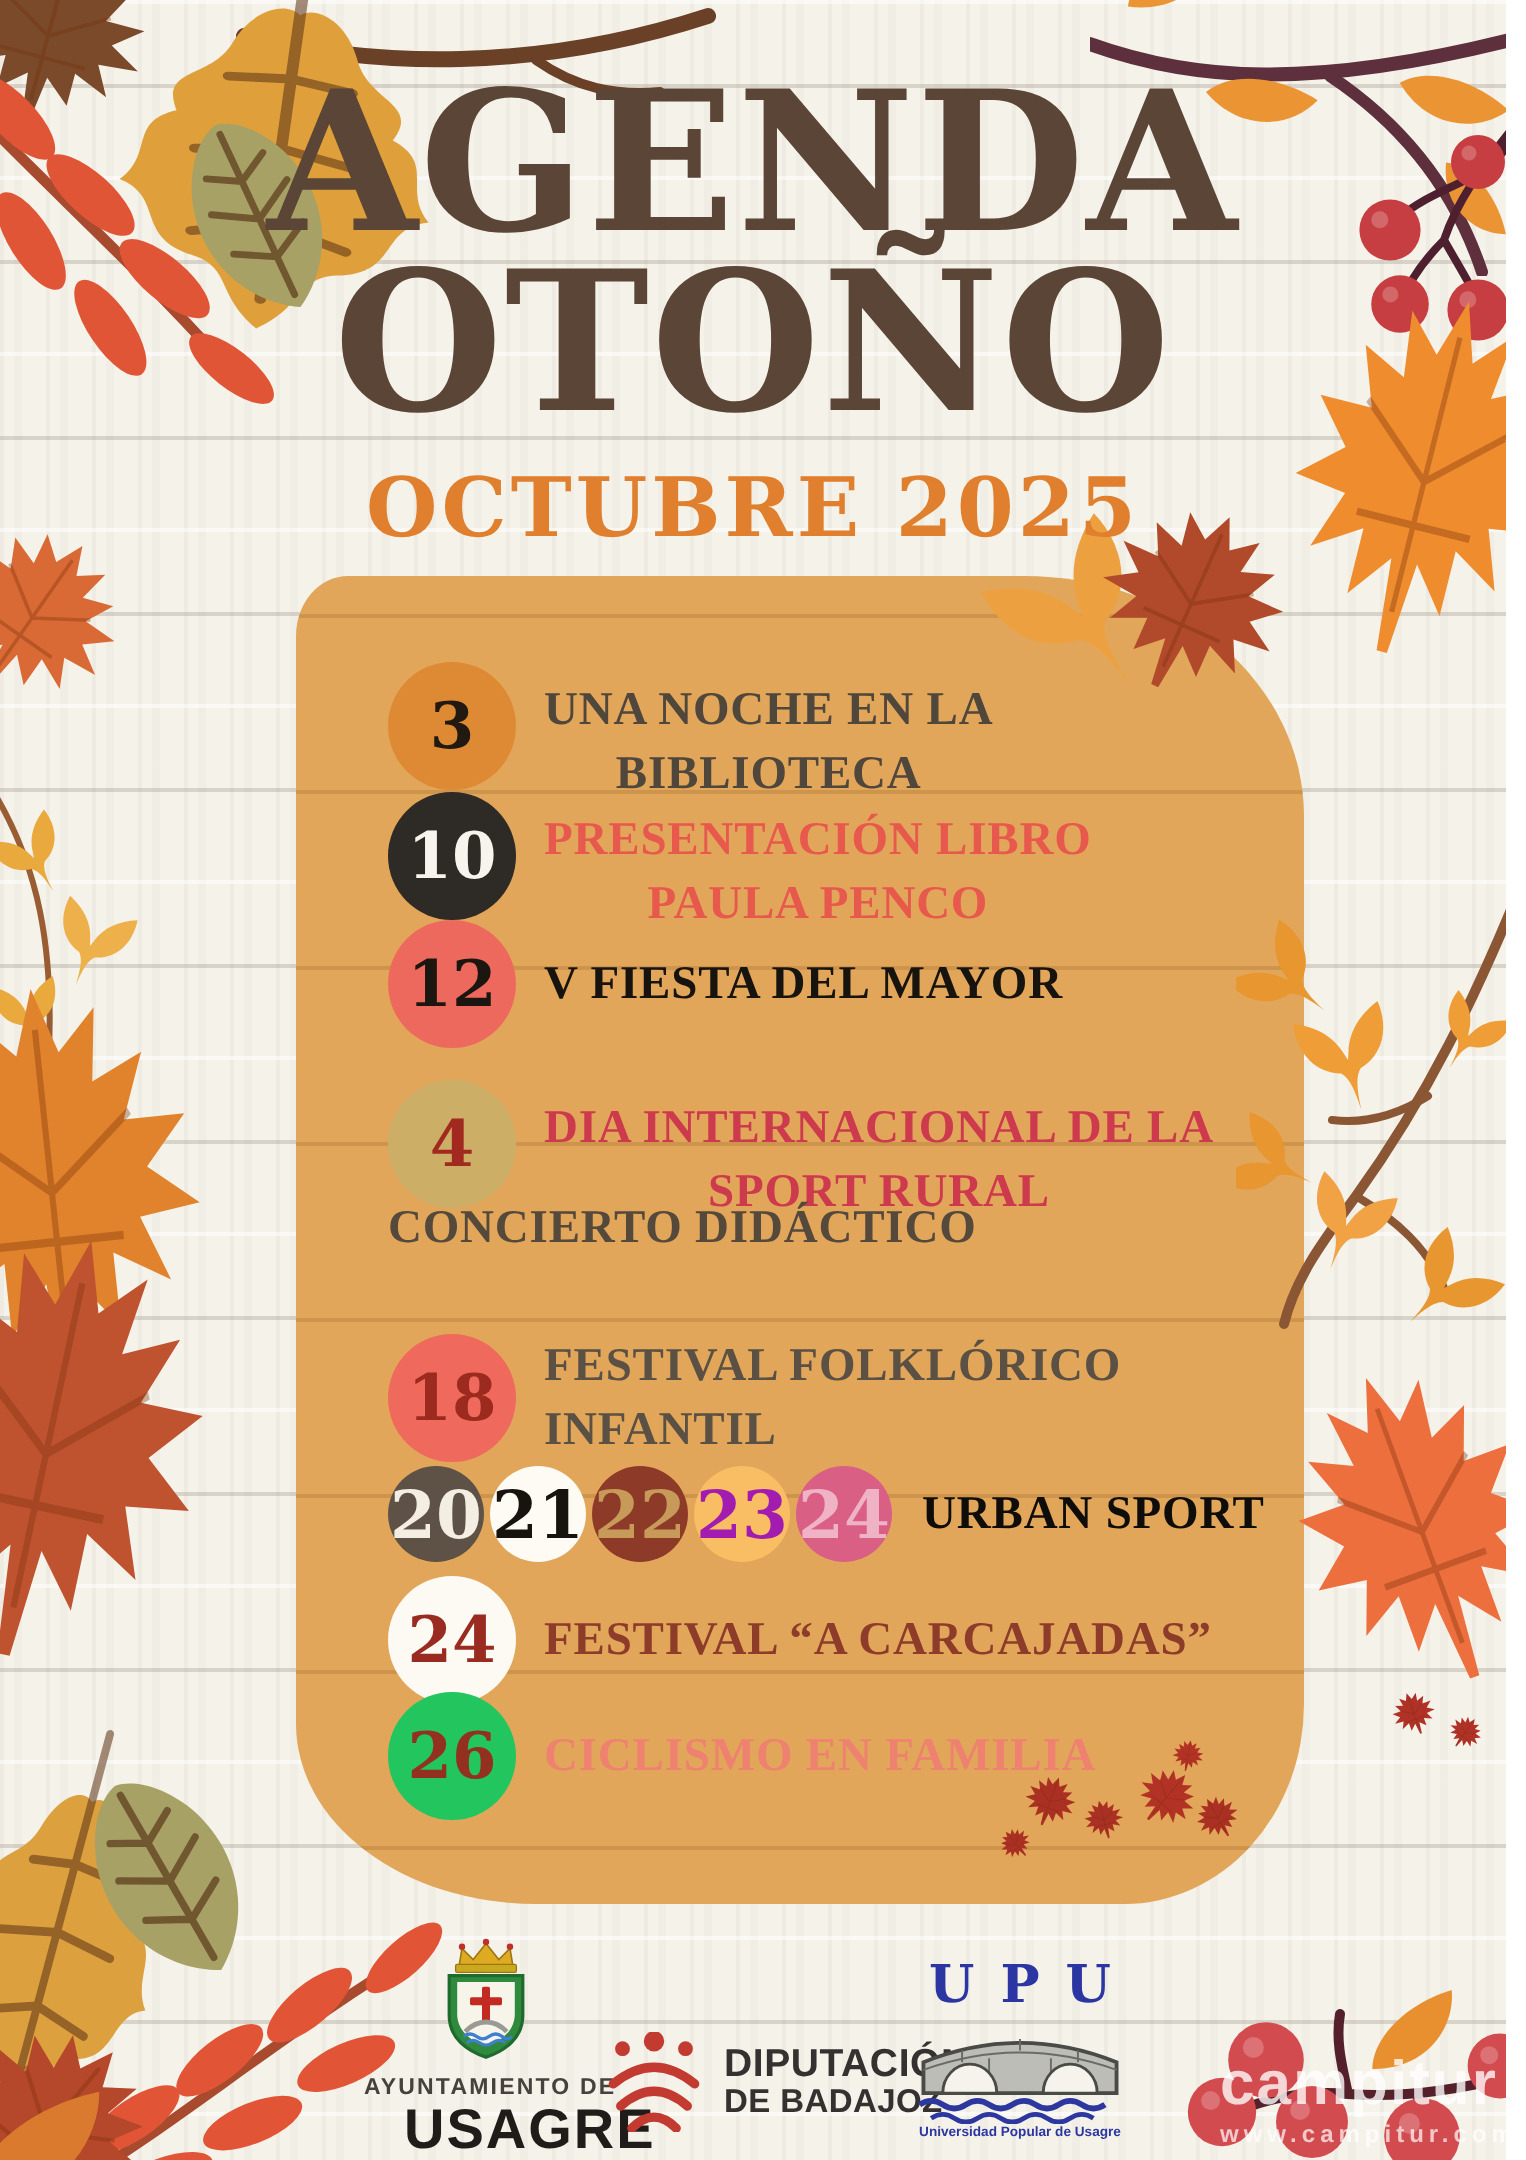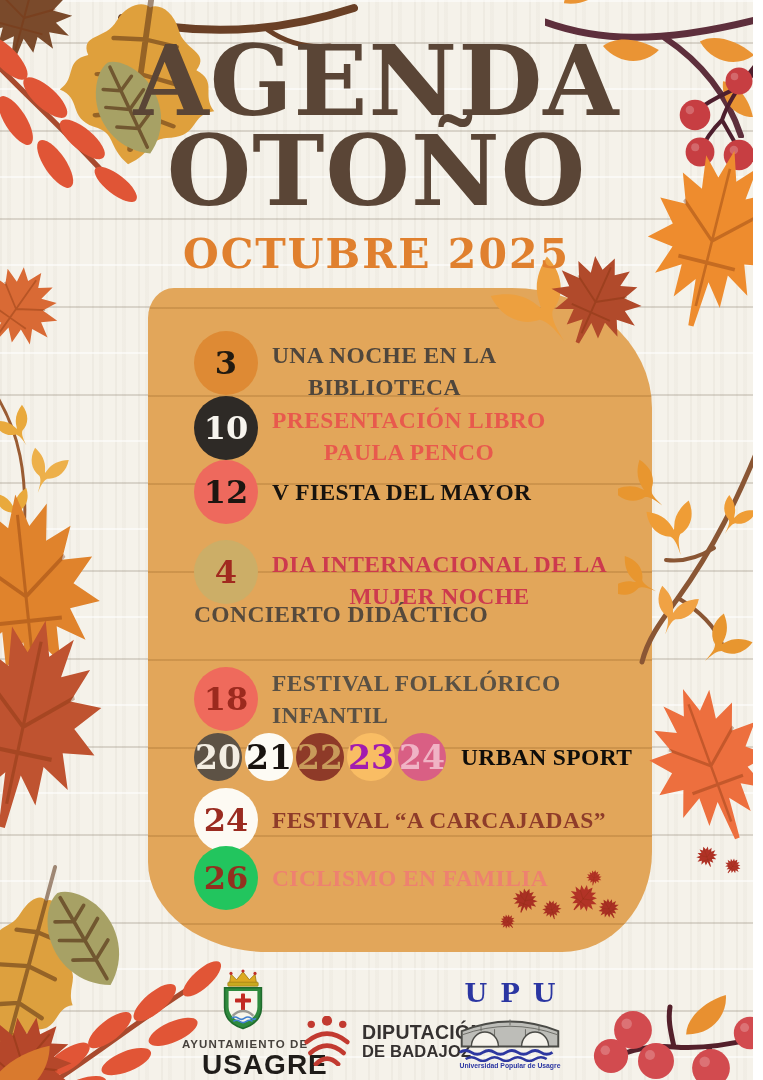--- a/index.html
+++ b/index.html
@@ -218,21 +218,21 @@
       <span class="day" style="background: rgb(238, 105, 93); color: rgb(28, 22, 17);">12</span>
       <span class="label" style="color: rgb(23, 19, 14);">
         <span class="ln">V FIESTA DEL MAYOR</span>
       </span>
     </div>
 
     <div class="row center" style="top:244px">
       <span class="day" style="background: rgb(204, 174, 103); color: rgb(161, 41, 31);">4</span>
       <span class="label" style="color: rgb(205, 58, 78);">
         <span class="ln">DIA INTERNACIONAL DE LA</span>
-        <span class="ln">MUJER NOCHE</span>
+        <span class="ln">SPORT RURAL</span>
       </span>
     </div>
 
     <div class="row" style="top:310px">
       <span class="label" style="color: rgb(85, 73, 60);">
         <span class="ln">CONCIERTO DIDÁCTICO</span>
       </span>
     </div>
 
     <div class="row" style="top:379px">
@@ -335,14 +335,18 @@
       <path d="M6 30 Q56 12 106 30" stroke="#6b6b66" stroke-width="1" fill="none"></path>
       <path d="M26 20 L26 26 M56 14 L56 20 M86 20 L86 26 M40 24 L40 32 M72 24 L72 32" stroke="#6b6b66" stroke-width="1"></path>
       <path d="M16 42 A14 15 0 0 1 44 42 Z" fill="#f6f3ec" stroke="#4a4a46" stroke-width="1.5"></path>
       <path d="M68 42 A14 15 0 0 1 96 42 Z" fill="#f6f3ec" stroke="#4a4a46" stroke-width="1.5"></path>
       <path d="M4 48 q6 -4 12 0 t12 0 t12 0 t12 0 t12 0 t12 0 t12 0 t12 0" stroke="#2d37a0" stroke-width="3" fill="none"></path>
       <path d="M10 55 q6 -4 12 0 t12 0 t12 0 t12 0 t12 0 t12 0 t12 0" stroke="#2d37a0" stroke-width="2.5" fill="none"></path>
     </svg>
     <div class="upu-caption">Universidad Popular de Usagre</div>
   </div>
 
+  <div class="wm">
+    <div class="wm1">campitur</div>
+    <div class="wm2">www.campitur.com</div>
+  </div>
 
 </div>
 
 </body></html>

